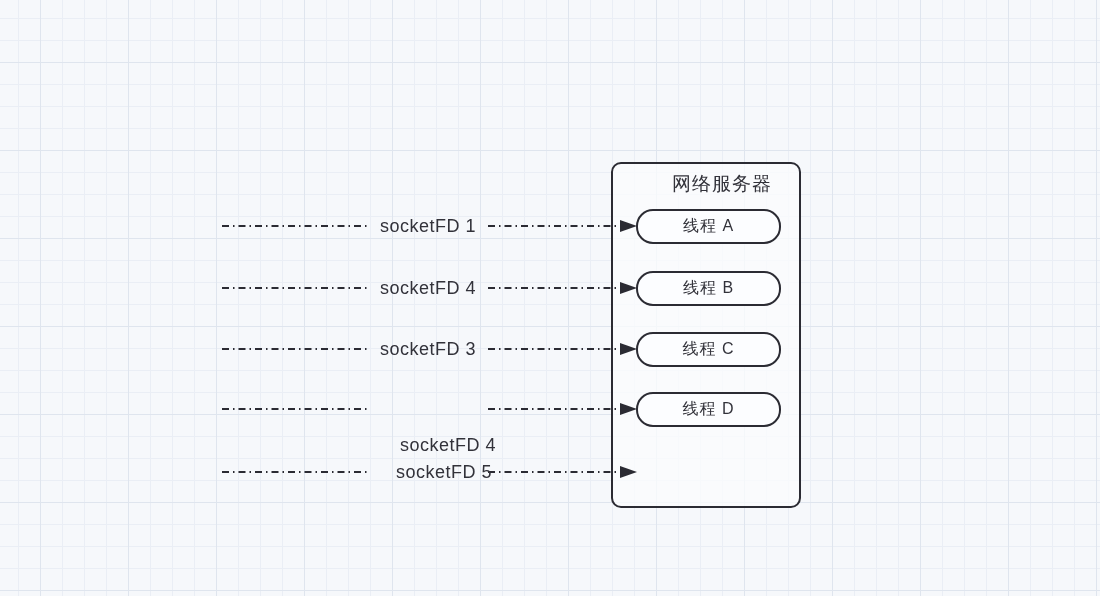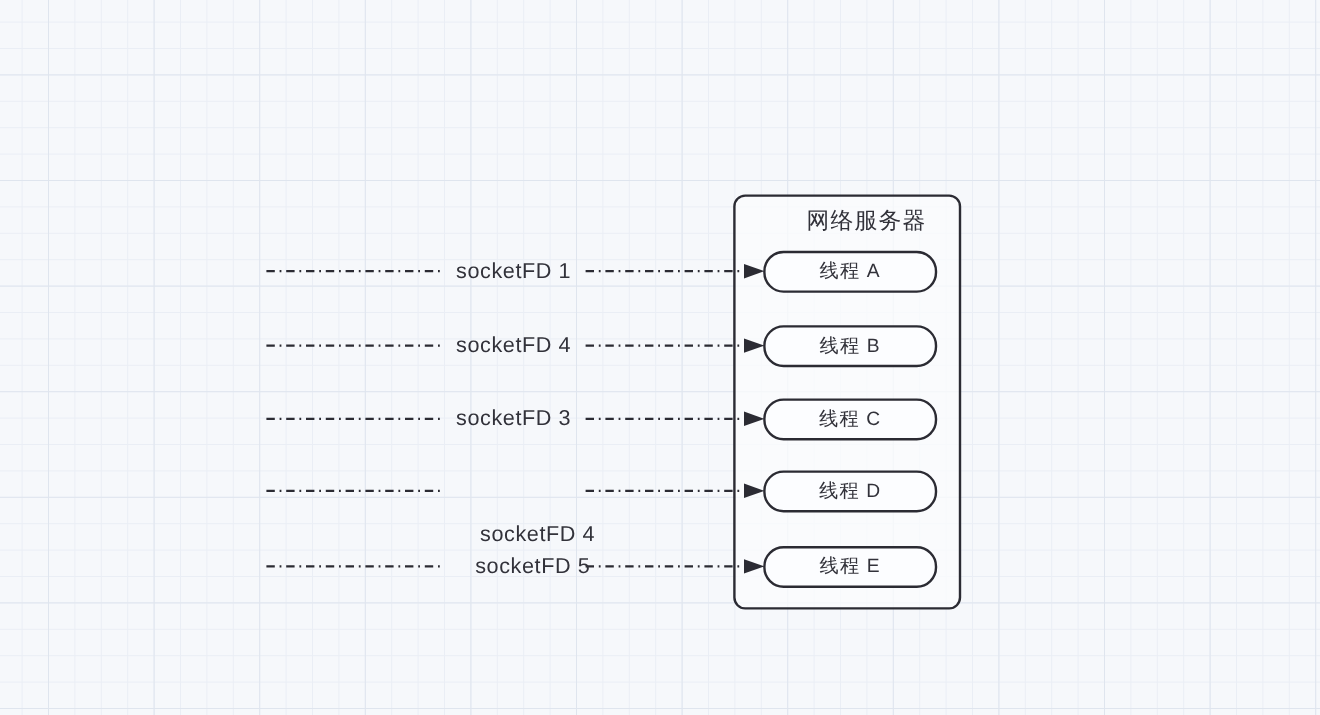--- a/index.html
+++ b/index.html
@@ -129,15 +129,14 @@
   <div class="socket-label r1">socketFD 1</div>
   <div class="socket-label r2">socketFD 4</div>
   <div class="socket-label r3">socketFD 3</div>
   <div class="socket-label r4">socketFD 4</div>
   <div class="socket-label r5">socketFD 5</div>
 
   <div class="thread-pill r1">线程 A</div>
   <div class="thread-pill r3">线程 C</div>
   <div class="thread-pill r2">线程 B</div>
   <div class="thread-pill r4">线程 D</div>
-  <div class="thread-pill r5">线程 E</div>
 
 </div>
 
 </body></html>

